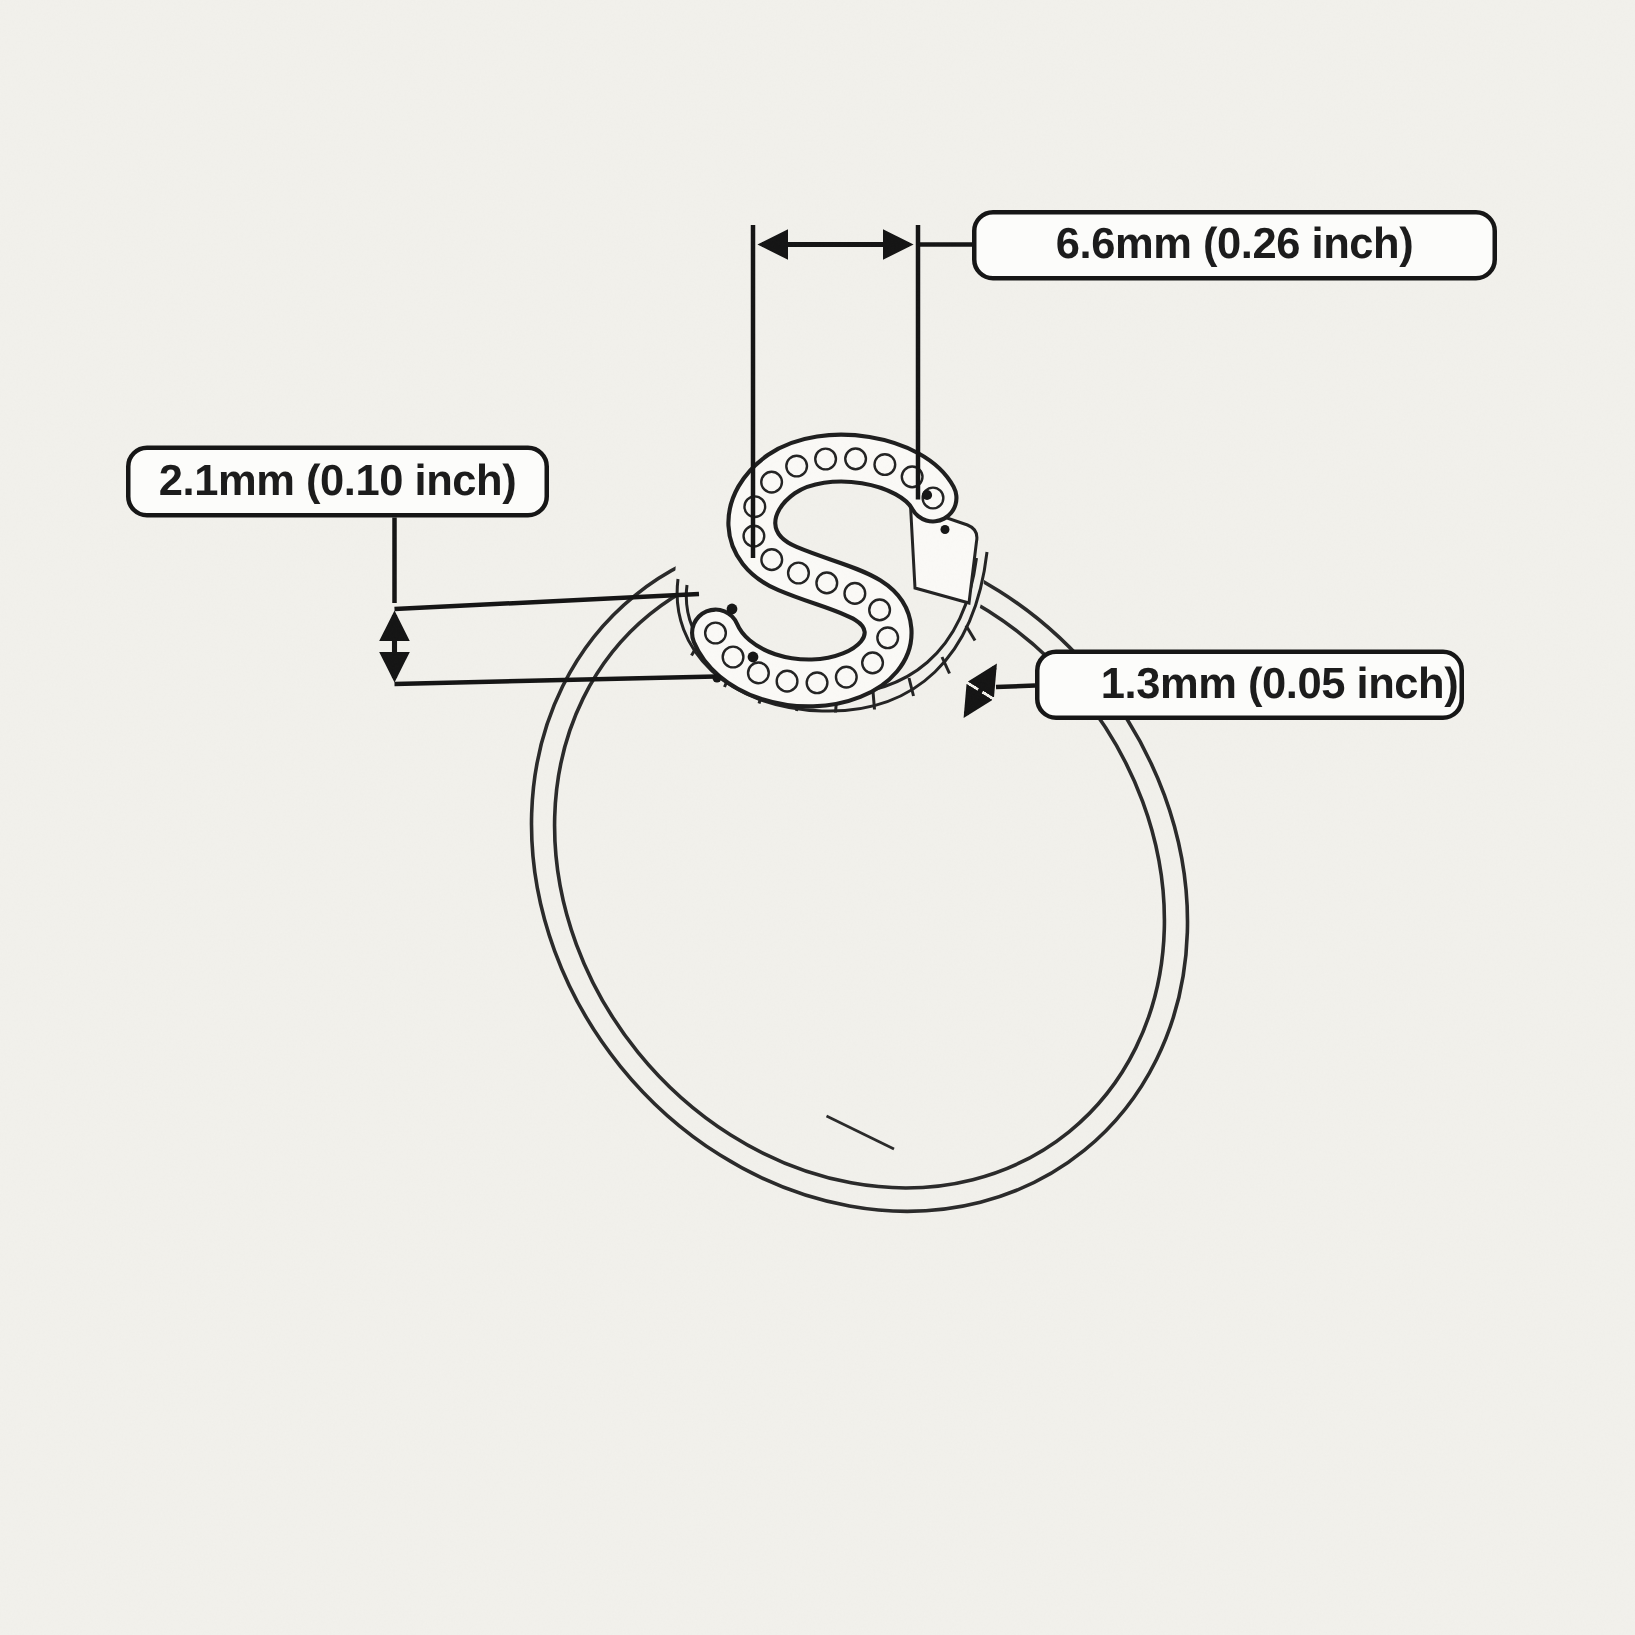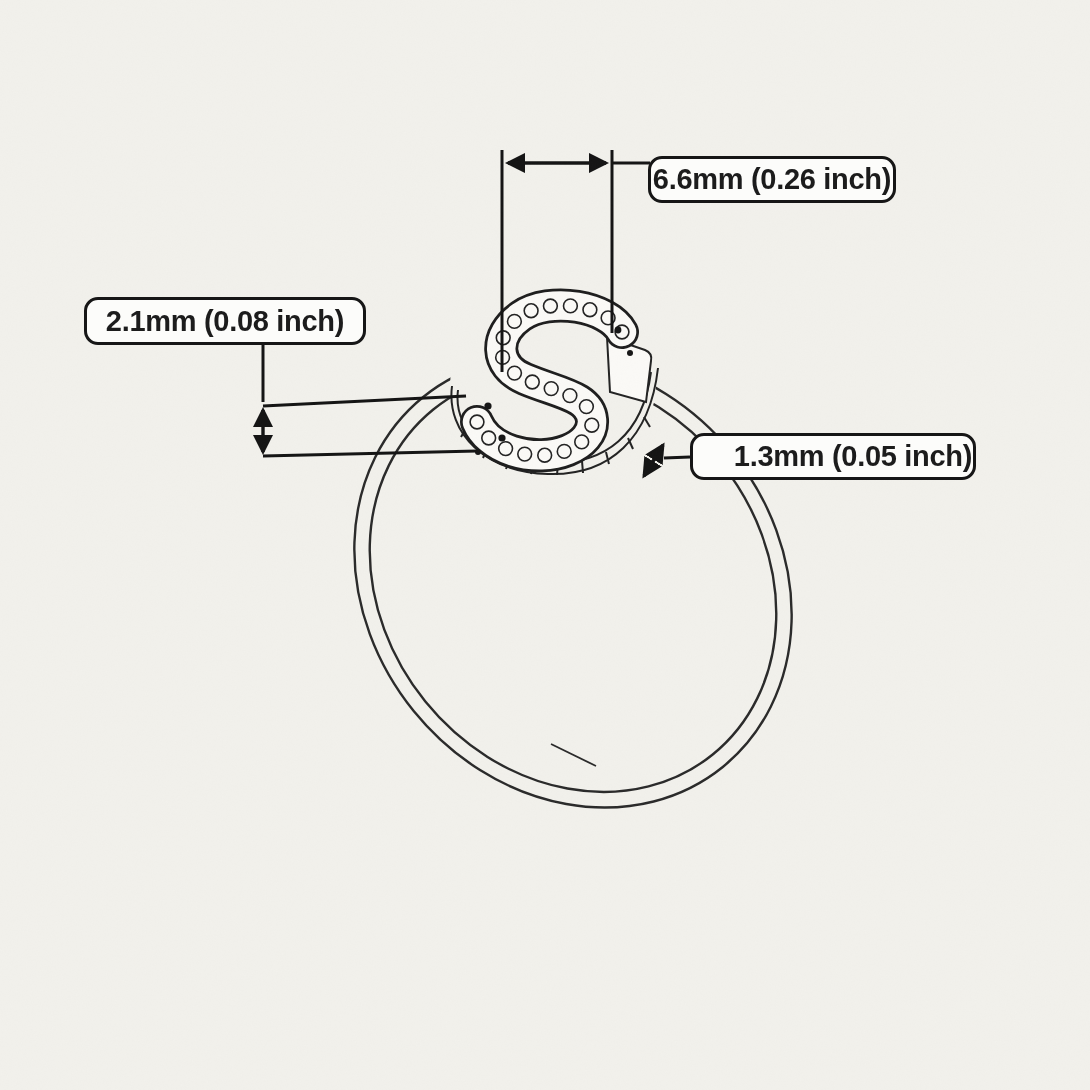--- a/index.html
+++ b/index.html
@@ -9,21 +9,21 @@
     font-family:"Liberation Sans",sans-serif;
   }
   .stage svg{position:absolute;left:0;top:0;}
   .dim-box{
     position:absolute;box-sizing:border-box;
     display:flex;align-items:center;justify-content:center;
     background:#fcfcfa;border:3.5px solid #161616;border-radius:14px;
     color:#1c1c1c;font-size:29px;font-weight:600;letter-spacing:-0.3px;
     white-space:nowrap;z-index:5;
   }
-  .box-width {left:648px;top:156px;width:248px;height:47px;}
+  .box-width {left:648px;top:140px;width:350px;height:47px;}
   .box-height{left:84px; top:297px;width:282px;height:48px;}
   .box-band  {left:690px;top:433px;width:286px;height:47px;padding-left:40px;}
   .art line,.art path,.art ellipse{vector-effect:non-scaling-stroke;}
   #stones circle{fill:#fbfaf7;stroke:#232323;stroke-width:1.6;}
 </style>
 </head>
 <body>
 
 <div class="stage">
 
@@ -119,17 +119,17 @@
     <line x1="263" y1="410" x2="263" y2="452" stroke="#141414" stroke-width="3.4" marker-start="url(#ah)" marker-end="url(#ah)"></line>
 
     <line x1="690" y1="457" x2="664" y2="458" stroke="#141414" stroke-width="3"></line>
     <line x1="644" y1="476" x2="663" y2="445" stroke="#141414" stroke-width="3.4" marker-start="url(#ah)" marker-end="url(#ah)"></line>
 
     <rect x="0" y="0" width="1090" height="1090" filter="url(#paper)" opacity="0.5"></rect>
   </svg>
 
   <div class="dim-box box-width">6.6mm (0.26 inch)</div>
 
-  <div class="dim-box box-height">2.1mm (0.08 inch)</div>
+  <div class="dim-box box-height">2.1mm (0.10 inch)</div>
 
   <div class="dim-box box-band">1.3mm (0.05 inch)</div>
 
 </div>
 
 </body></html>

